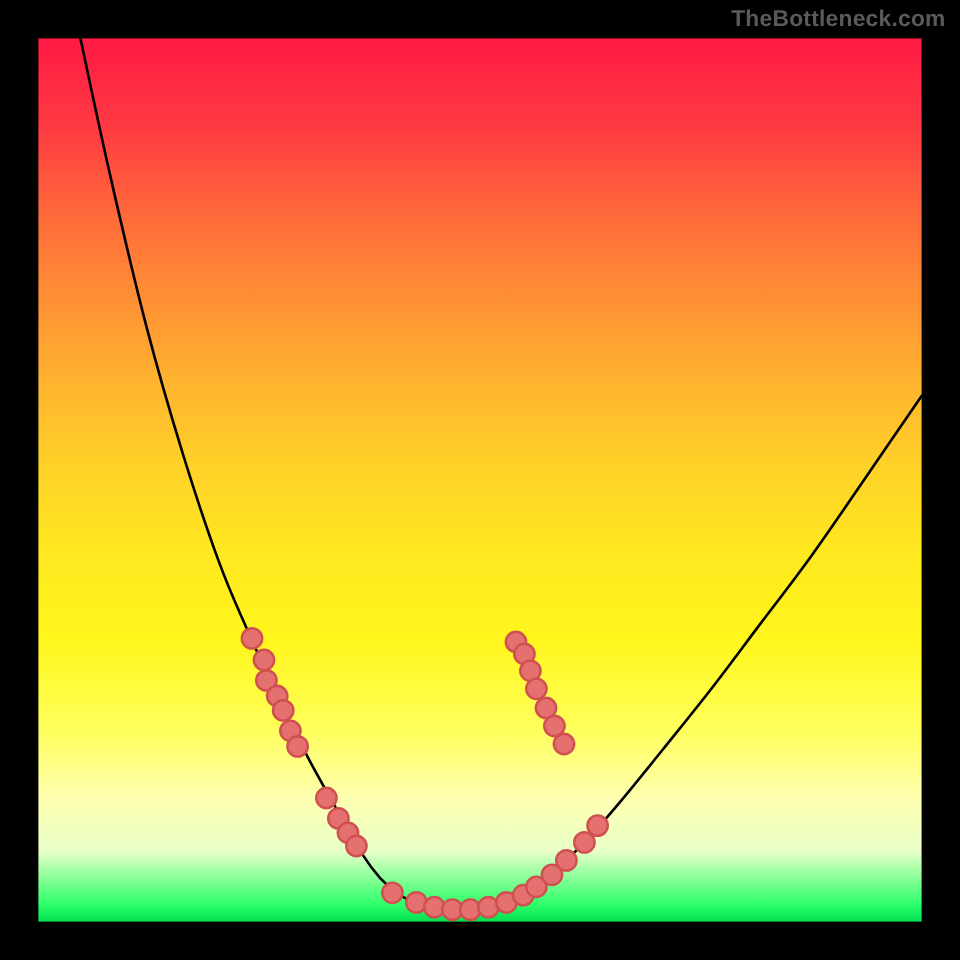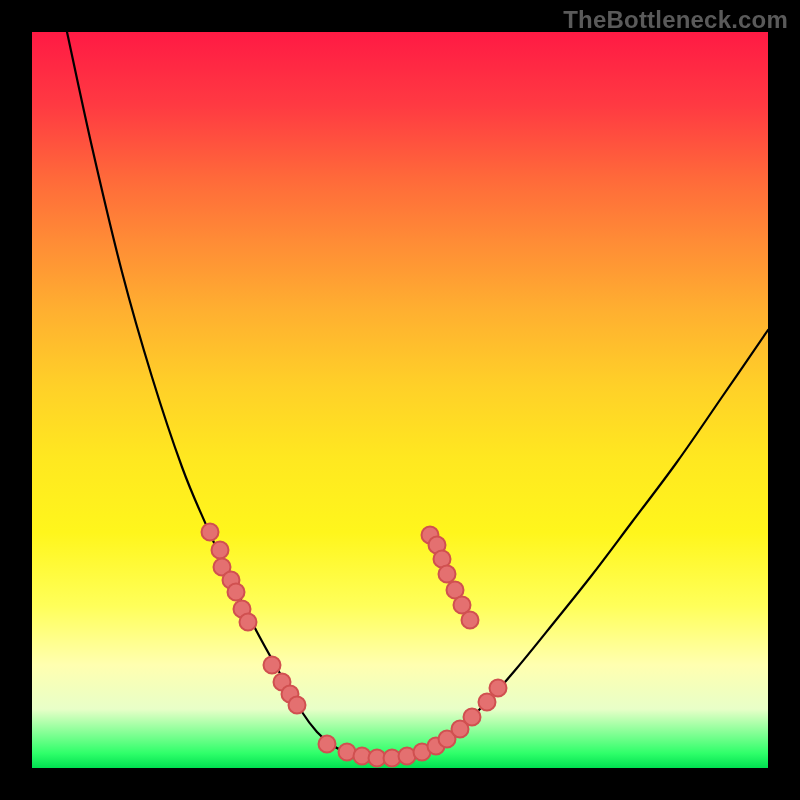--- a/index.html
+++ b/index.html
@@ -27,21 +27,21 @@
       #ffffb0 86%,
       #e8ffc8 92%,
       #2fff6a 98%,
       #00e050 100%
     );
   }
   .watermark {
     position: absolute;
     top: 6px; right: 12px;
     font-family: Arial, Helvetica, sans-serif;
-    font-size: 24px;
+    font-size: 19px;
     font-weight: 600;
     color: #5a5a5a;
     letter-spacing: 0.2px;
   }
   svg.curve {
     position: absolute;
     left: 0; top: 0;
     width: 736px; height: 736px;
     overflow: visible;
   }

